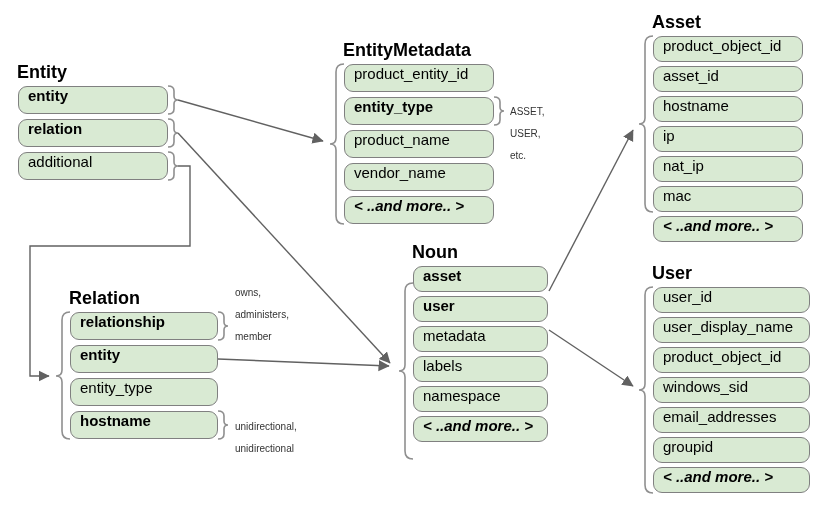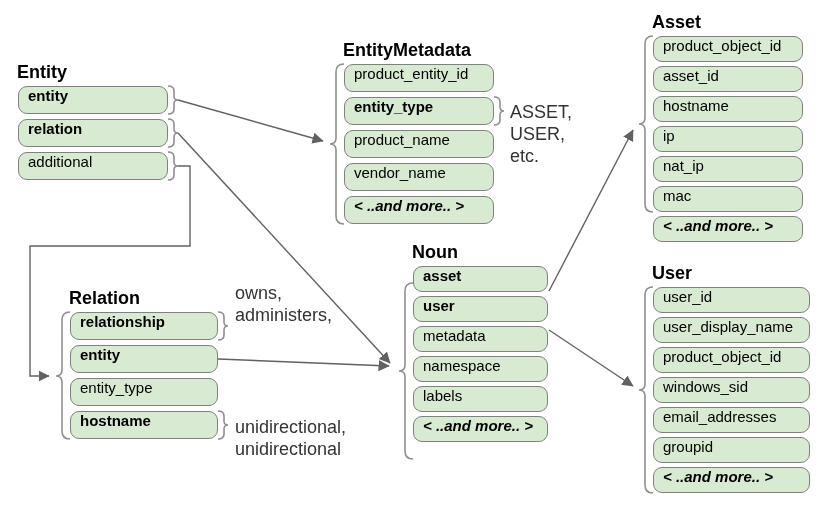--- a/index.html
+++ b/index.html
@@ -20,21 +20,21 @@
   }
   .row{
     box-sizing:border-box;height:28px;margin-bottom:5px;
     background:var(--row-fill);border:1px solid var(--row-border);border-radius:9px;
     display:flex;padding:0 9px;font-size:15px;white-space:nowrap;
     overflow:hidden;
   }
   .tbl.s .row{height:26px;margin-bottom:4px;}
   .b{font-weight:bold;}
   .more{font-style:italic;font-weight:bold;}
-  .note{position:absolute;font-size:18px;line-height:22px;color:var(--note);}
+  .note{position:absolute;font-size:10px;line-height:22px;color:var(--note);}
   .note div{white-space:nowrap;}
 </style>
 </head>
 <body>
 
 <div class="stage">
 
   <svg class="overlay" viewBox="0 0 823 506" xmlns="http://www.w3.org/2000/svg">
     <defs>
       <marker id="ah" markerWidth="10" markerHeight="9" refX="7.5" refY="4" orient="auto">
@@ -142,24 +142,24 @@
     <div class="row b">
         <span>asset</span>
       </div>
     <div class="row b">
         <span>user</span>
       </div>
     <div class="row">
         <span>metadata</span>
       </div>
     <div class="row">
+        <span>labels</span>
+      </div>
+    <div class="row">
         <span>namespace</span>
-      </div>
-    <div class="row">
-        <span>labels</span>
       </div>
     <div class="row more">
         <span>&lt; ..and more.. &gt;</span>
       </div>
   </section>
 
   <section class="tbl s" style="left:653px;top:287px;width:157px">
     <h2 class="ttl">User</h2>
     <div class="row">
         <span>user_id</span>
@@ -185,19 +185,20 @@
   </section>
 
   <div class="note" style="left:510px;top:101px">
     <div>ASSET,</div>
     <div>USER,</div>
     <div>etc.</div>
   </div>
   <div class="note" style="left:235px;top:282px">
     <div>owns,</div>
     <div>administers,</div>
+    <div>member</div>
   </div>
   <div class="note" style="left:235px;top:416px">
     <div>unidirectional,</div>
     <div>unidirectional</div>
   </div>
 
 </div>
 
 </body></html>

